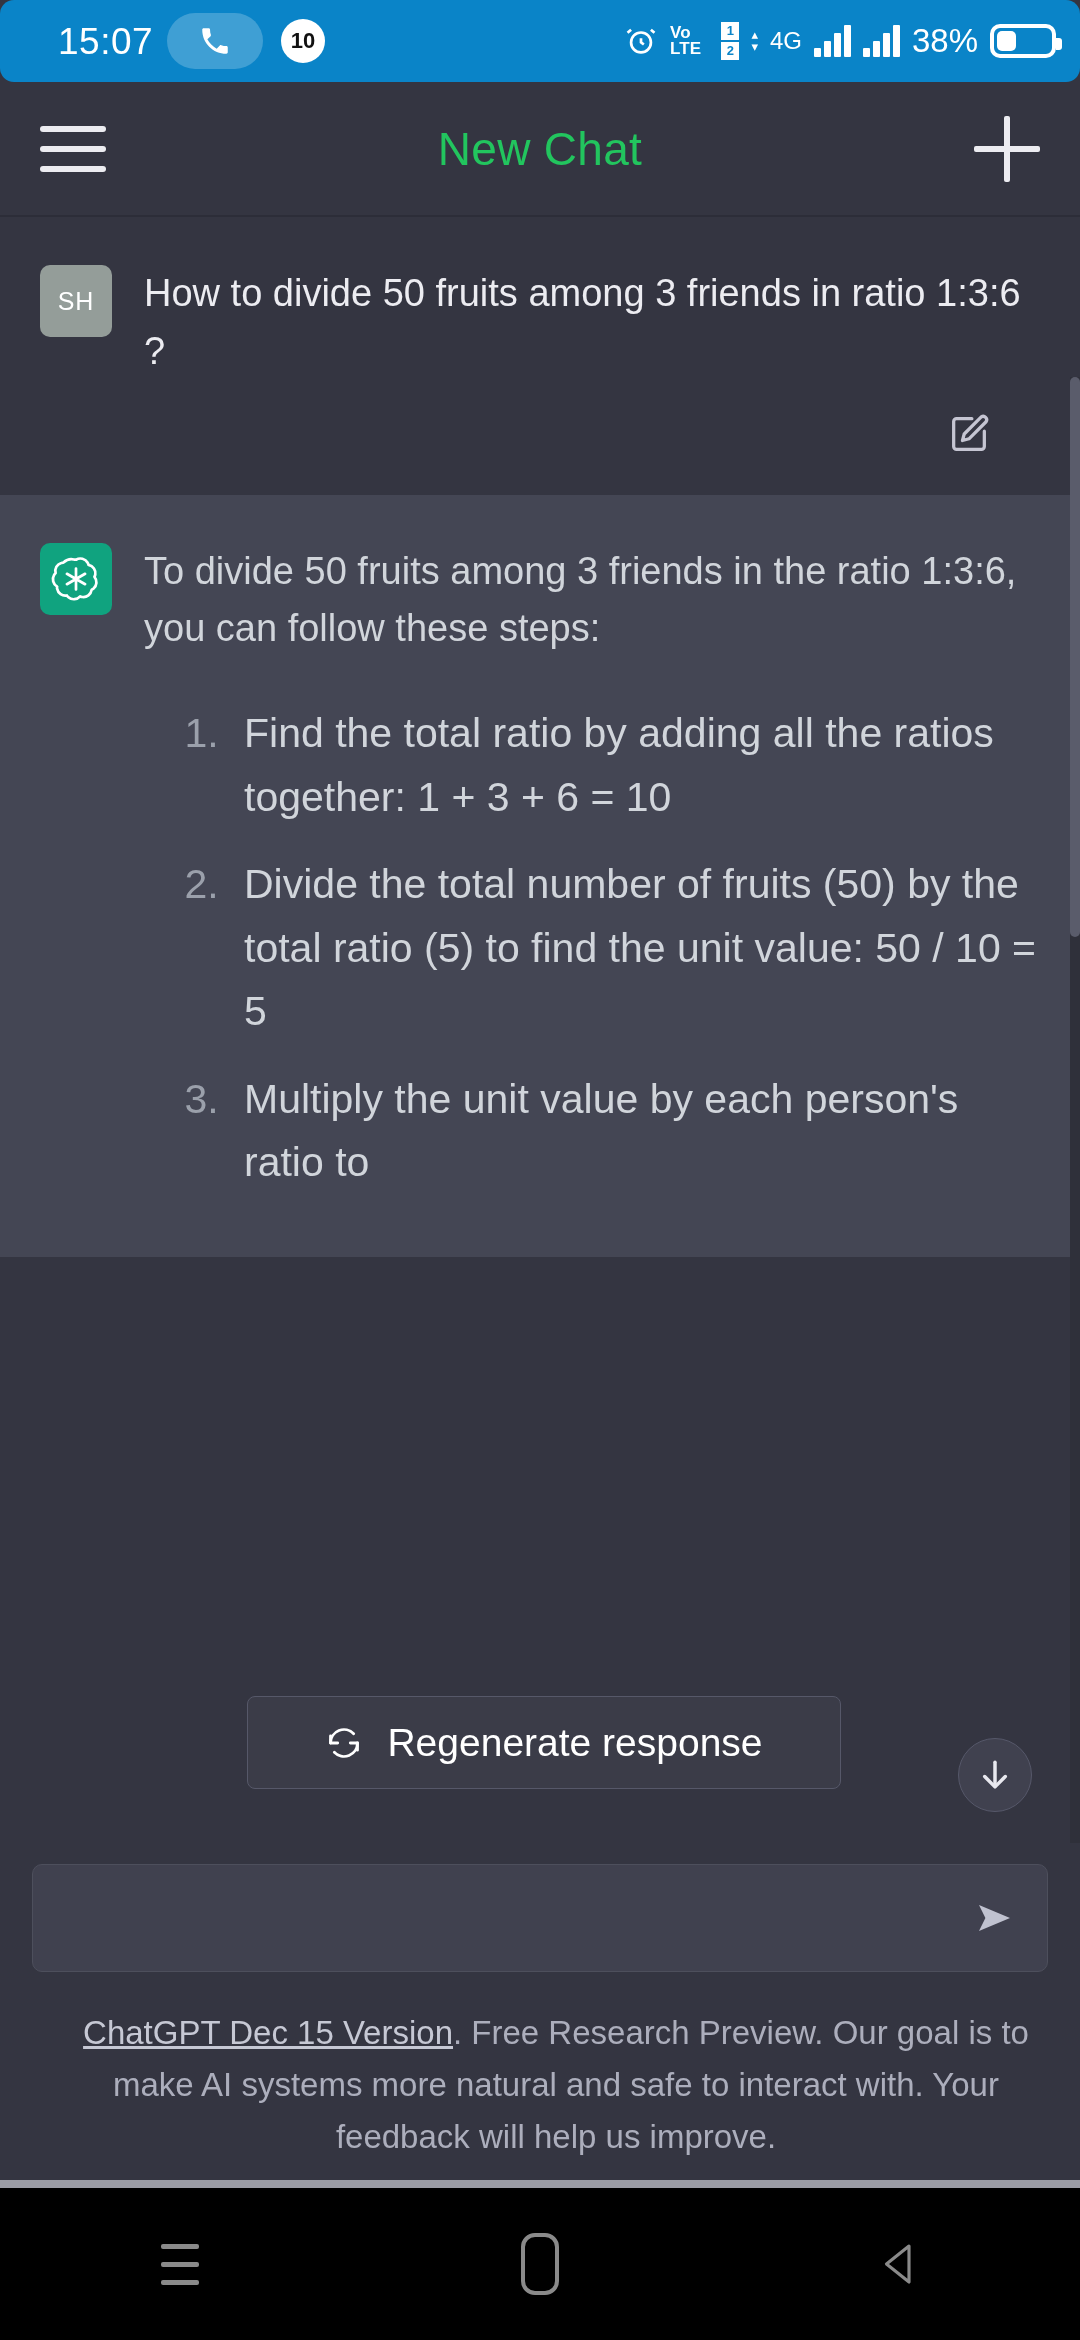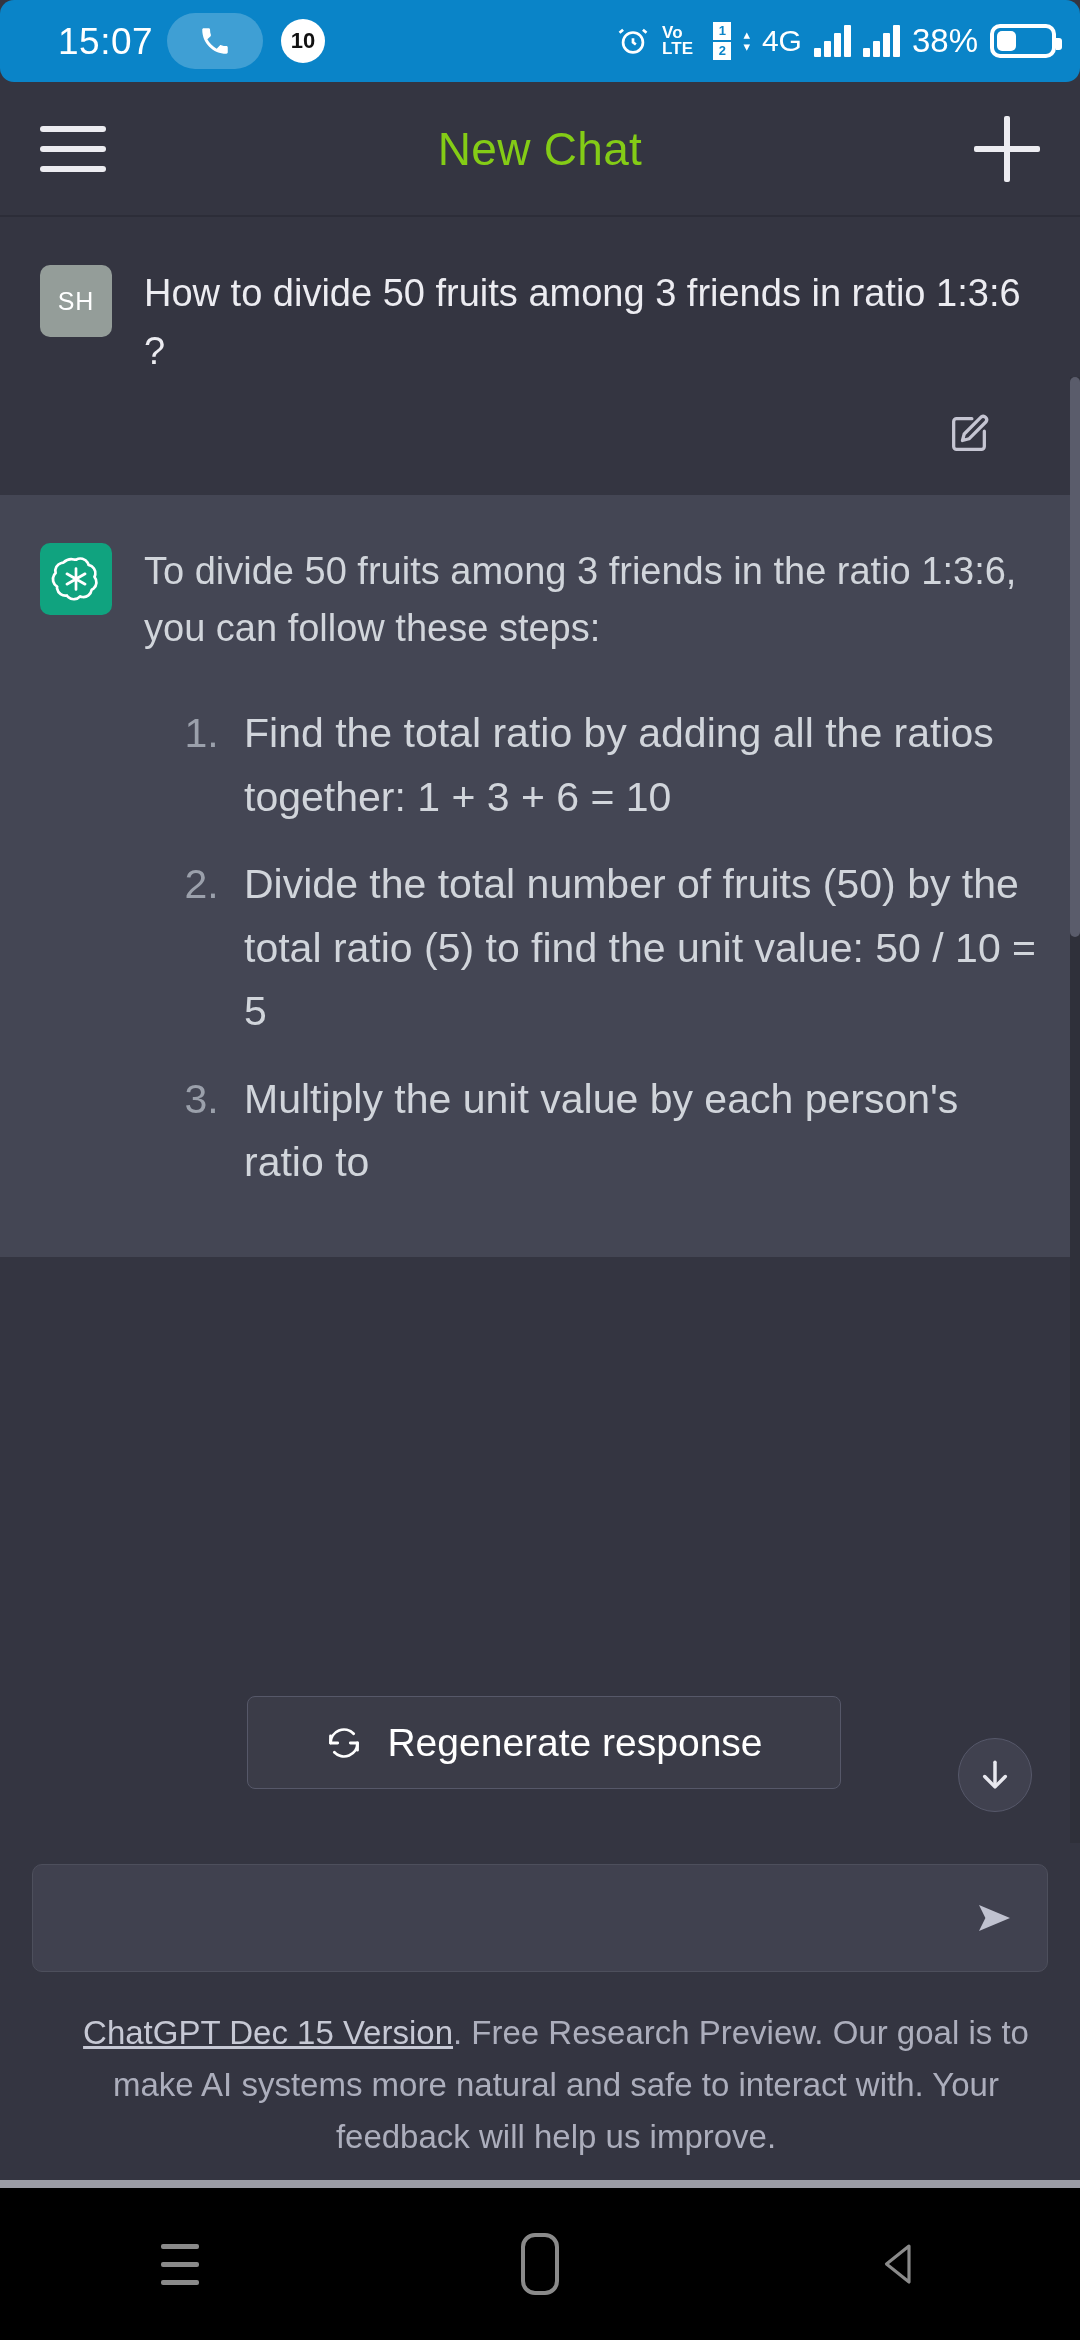--- a/index.html
+++ b/index.html
@@ -46,21 +46,21 @@
   .volte-txt {
     font-size:17px; font-weight:bold; line-height:0.95;
     letter-spacing:0.2px; text-align:left;
   }
   .volte-nums { display:flex; flex-direction:column; gap:2px; }
   .volte-num {
     background:#fff; color:#0a84c8; font-size:13px; font-weight:bold;
     width:18px; height:18px; line-height:18px; text-align:center;
   }
   .arrows { display:flex; flex-direction:column; gap:1px; font-size:13px; line-height:0.8; }
-  .net-4g { font-size:30px; font-weight:500; }
+  .net-4g { font-size:24px; font-weight:500; }
   .bars { display:flex; align-items:flex-end; gap:3px; height:32px; }
   .bars i { display:block; width:7px; background:#fff; border-radius:1px; }
   .bars i:nth-child(1){height:9px;}
   .bars i:nth-child(2){height:16px;}
   .bars i:nth-child(3){height:24px;}
   .bars i:nth-child(4){height:32px;}
   .bat-pct { font-size:33px; font-weight:400; }
   .battery {
     width:66px; height:34px; border:4px solid #fff; border-radius:10px;
     position:relative; display:flex; align-items:center; padding:3px;
@@ -76,21 +76,21 @@
     position:absolute; top:82px; left:0;
     width:1080px; height:135px;
     background:#343541;
     display:flex; align-items:center;
     padding:0 40px;
     border-bottom:2px solid #2c2d38;
   }
   .hamburger { width:66px; height:46px; display:flex; flex-direction:column; justify-content:space-between; cursor:pointer; }
   .hamburger span { display:block; height:6px; background:#ececf1; border-radius:3px; }
   #appTitle {
-    flex:1; text-align:center; color:#84cc16;
+    flex:1; text-align:center; color:#22c55e;
     font-size:46px; font-weight:400; letter-spacing:0.3px;
   }
   .plus-btn { width:66px; height:66px; position:relative; cursor:pointer; }
   .plus-btn::before, .plus-btn::after {
     content:""; position:absolute; background:#ececf1; border-radius:2px;
   }
   .plus-btn::before { left:0; top:30px; width:66px; height:6px; }
   .plus-btn::after  { top:0; left:30px; height:66px; width:6px; }
 
   

